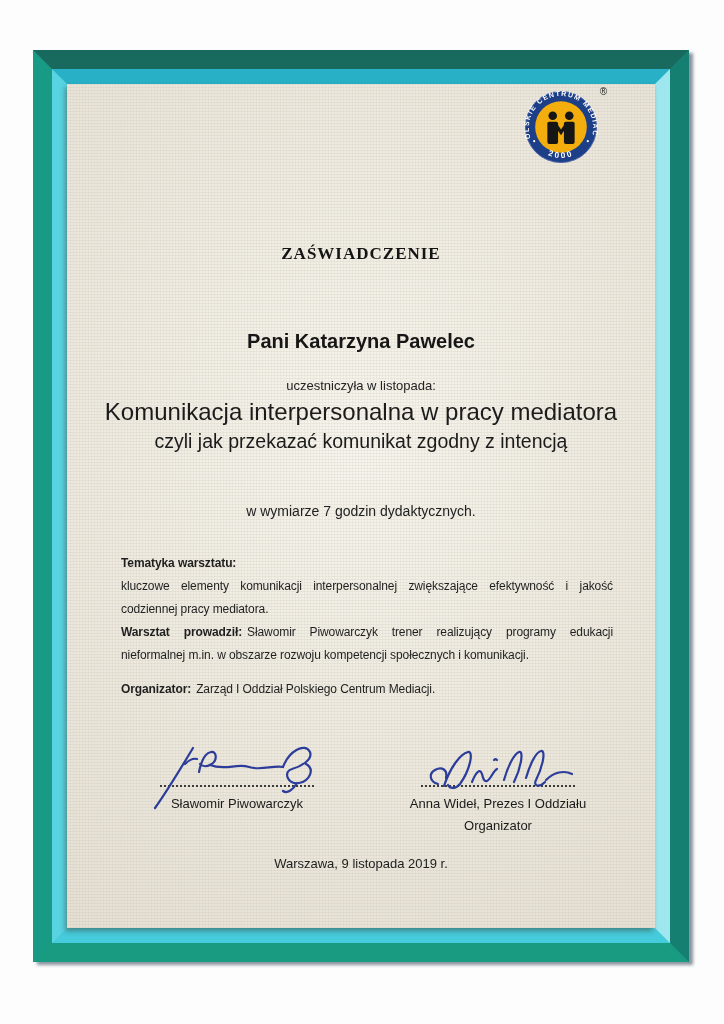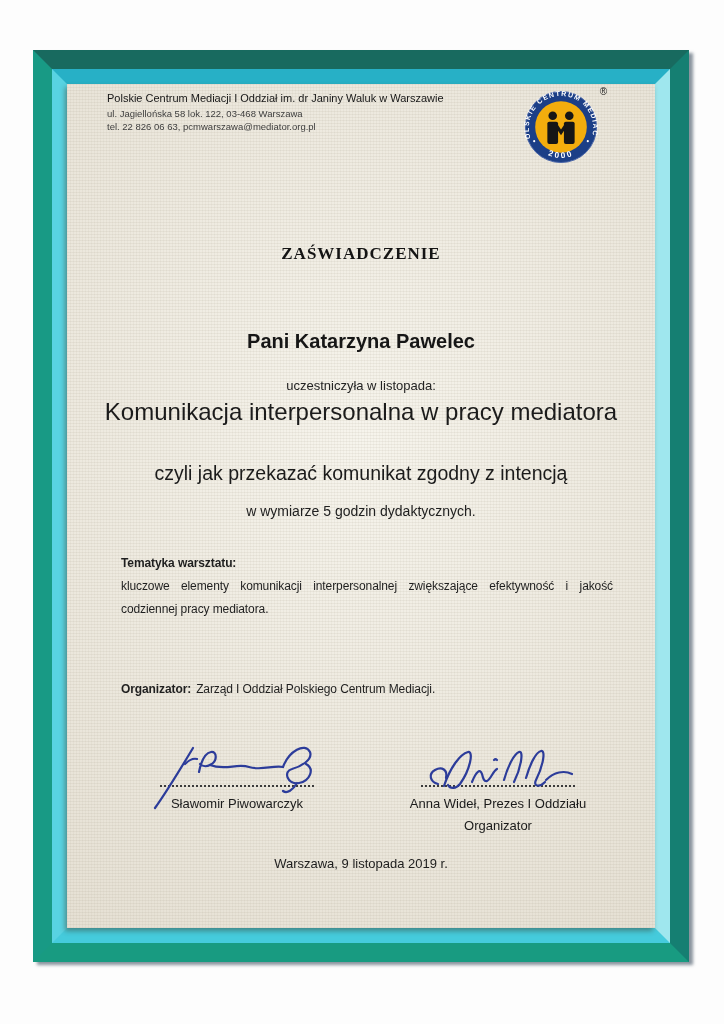--- a/index.html
+++ b/index.html
@@ -32,21 +32,21 @@
   .org-name{font-size:11px;color:#161616;margin:0 0 2px 0;}
   .org-sub{font-size:9.5px;color:#3d3d3d;margin:0;}
   .logo-wrap{position:absolute;left:456px;top:5px;width:84px;height:80px;}
   .logo-wrap svg{display:block;width:76px;height:76px;}
   .logo-reg{position:absolute;top:-3px;right:0;font-size:10px;color:#222;}
   .centered{position:absolute;left:0;width:100%;text-align:center;}
   .title{top:160px;font-size:17px;font-weight:bold;letter-spacing:1px;color:#141414;font-family:Liberation Serif, serif;}
   .recipient{top:246px;font-size:20px;font-weight:bold;color:#161616;}
   .participation{top:294px;font-size:13px;color:#232323;}
   .ws-line1{top:314px;font-size:24px;color:#1b1b1b;}
-  .ws-line2{top:378px;font-size:19.5px;color:#1b1b1b;}
+  .ws-line2{top:346px;font-size:19.5px;color:#1b1b1b;}
   .duration{top:419px;font-size:14px;color:#202020;}
   .para{
     position:absolute;left:54px;width:492px;font-size:12px;line-height:1.92;
     text-align:justify;letter-spacing:-0.1px;color:#1f1f1f;
   }
   .topics{top:468px;}
   .trainer{top:537px;}
   .organizer{top:594px;}
   .plabel-block{display:block;font-weight:bold;}
   .plabel-inline{font-weight:bold;margin-right:5px;}
@@ -60,25 +60,20 @@
   .date-line{top:772px;font-size:13px;color:#1d1d1d;}
 </style>
 </head>
 <body>
 
 <div class="canvas">
   <div class="frame-outer">
     <div class="frame-inner">
       <div class="paper">
 
-        <div class="org-block">
-          <p class="org-name">Polskie Centrum Mediacji I Oddział im. dr Janiny Waluk w Warszawie</p>
-          <p class="org-sub">ul. Jagiellońska 58 lok. 122, 03-468 Warszawa</p>
-          <p class="org-sub">tel. 22 826 06 63, pcmwarszawa@mediator.org.pl</p>
-        </div>
 
         <div class="logo-wrap">
           <svg viewBox="0 0 78 78">
             <defs>
               <path id="arcTop" d="M 7.5 50 A 33 33 0 1 1 70.5 50" fill="none"></path>
               <path id="arcBottom" d="M 15 60 A 32 32 0 0 0 63 60" fill="none"></path>
             </defs>
             <circle cx="39" cy="39" r="36.5" stroke="#4a66a8" stroke-width="1" fill="#1c3f87"></circle>
             <circle cx="39" cy="39" r="26.5" fill="#f3ad0d"></circle>
             <g fill="#161616">
@@ -98,27 +93,30 @@
             </text>
           </svg>
           <span class="logo-reg">®</span>
         </div>
 
         <div class="centered title">ZAŚWIADCZENIE</div>
         <div class="centered recipient">Pani Katarzyna Pawelec</div>
         <div class="centered participation">uczestniczyła w listopada:</div>
         <div class="centered ws-line1">Komunikacja interpersonalna w pracy mediatora</div>
         <div class="centered ws-line2">czyli jak przekazać komunikat zgodny z intencją</div>
-        <div class="centered duration">w wymiarze 5 godzin dydaktycznych.</div>
+        <div class="centered duration">w wymiarze 7 godzin dydaktycznych.</div>
 
         <div class="para topics">
           <span class="plabel-block">Tematyka warsztatu:</span>
           <span>kluczowe elementy komunikacji interpersonalnej zwiększające efektywność i jakość codziennej pracy mediatora.</span>
         </div>
 
+        <div class="para trainer">
+          <span class="plabel-inline">Warsztat prowadził:</span><span>Sławomir Piwowarczyk trener realizujący programy edukacji nieformalnej m.in. w obszarze rozwoju kompetencji społecznych i komunikacji.</span>
+        </div>
 
         <div class="para organizer">
           <span class="plabel-inline">Organizator:</span><span>Zarząd I Oddział Polskiego Centrum Mediacji.</span>
         </div>
 
         <div class="sig-col sig-left">
           <svg class="sig-script" width="200" height="64" viewBox="0 0 200 64">
             <g fill="none" stroke-width="2.2" stroke-linecap="round" stroke-linejoin="round" stroke="#2c3c9a">
               <path d="M 18 72 C 28 58 44 32 56 12"></path>
               <path d="M 48 28 C 52 24 56 22 60 23"></path>

